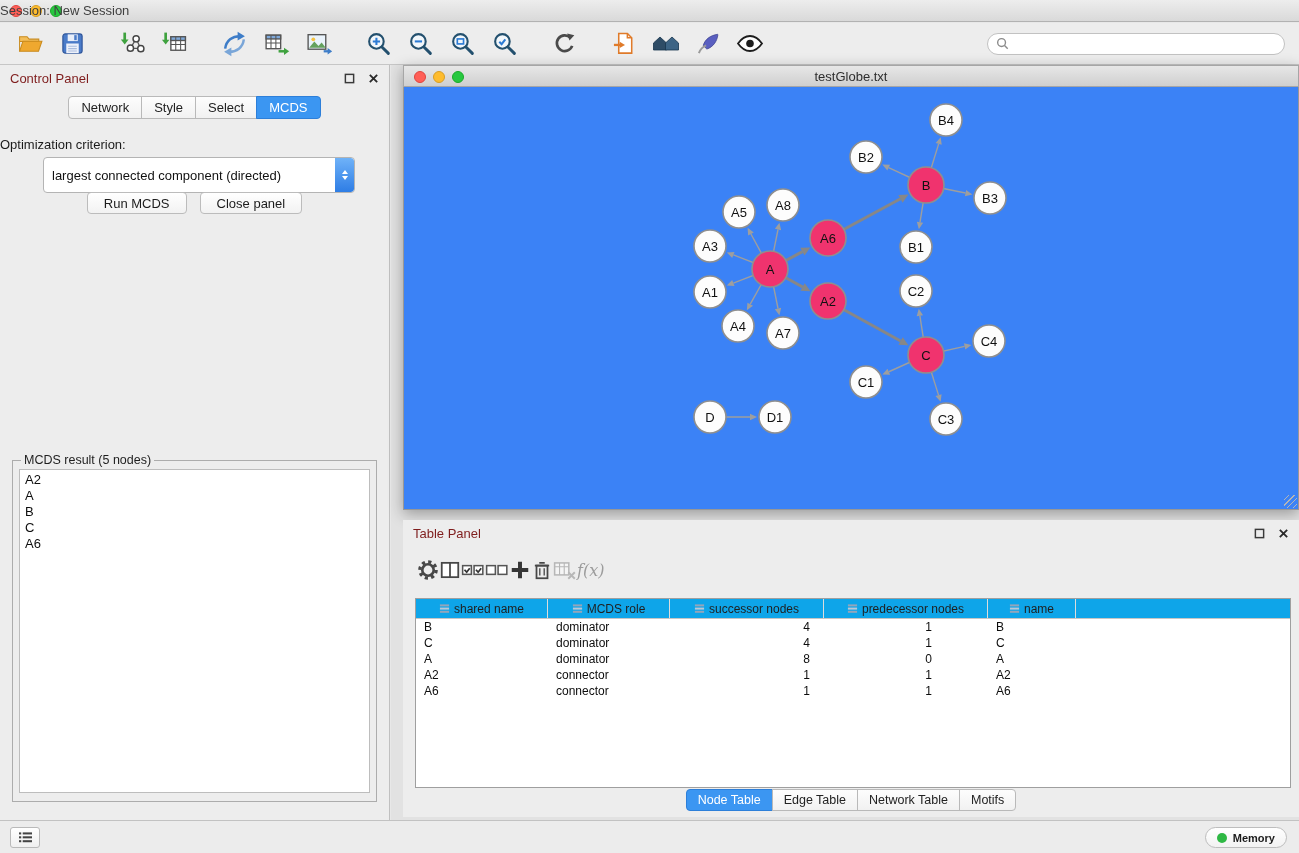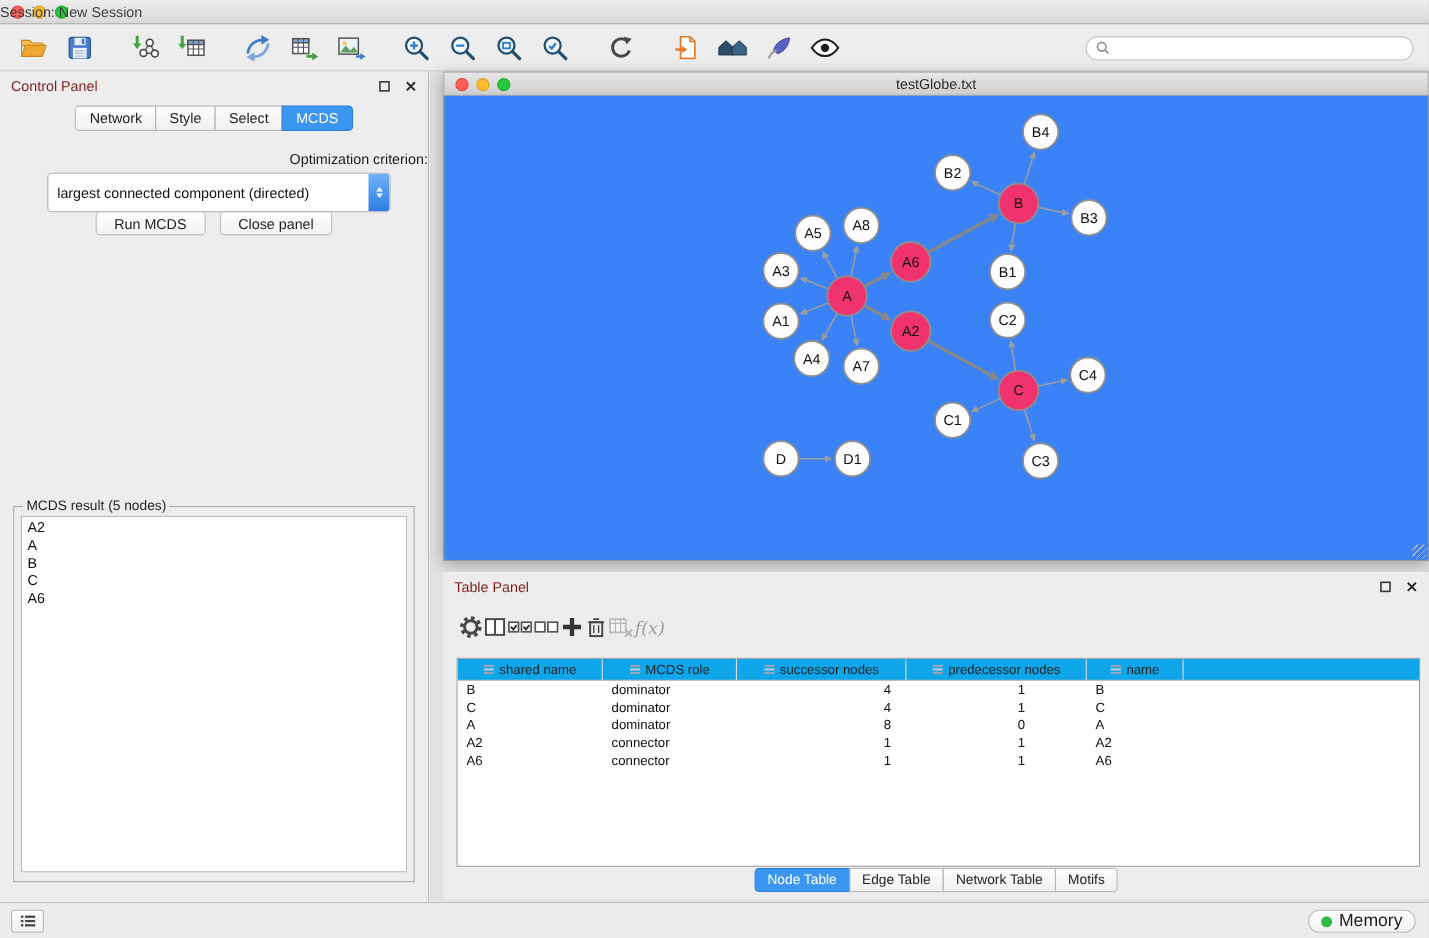--- a/index.html
+++ b/index.html
@@ -30,21 +30,21 @@
   .winbtns{position:absolute;top:7px;right:9px;display:flex;gap:11px;align-items:center;}
   .winbtn{background:none;border:none;display:flex;align-items:center;justify-content:center;width:13px;height:13px;padding:0;}
 
   .seg{display:flex;justify-content:center;}
   .seg-tab{font-size:13px;color:#222;background:linear-gradient(#fdfdfd,#f1f1f1);border:1px solid #b9b9b9;padding:3px 12px;margin-left:-1px;cursor:default;}
   .seg-tab:first-child{border-radius:4px 0 0 4px;margin-left:0;}
   .seg-tab:last-child{border-radius:0 4px 4px 0;}
   .seg-tab.selected{background:var(--accent_blue,#3b96f2);border-color:#2d7fd9;color:#fff;}
   .cp-tabs{position:absolute;top:31px;left:0;right:0;}
 
-  .cp-optlabel{position:absolute;top:72px;left:16px;right:0;text-align:right;font-size:13px;color:#1b1b1b;}
+  .cp-optlabel{position:absolute;top:72px;left:0;right:0;text-align:left;font-size:13px;color:#1b1b1b;}
   .cp-dropdown{position:absolute;top:92px;left:43px;width:312px;height:36px;background:#fff;border:1px solid #b4b4b4;border-radius:4px;display:flex;align-items:center;overflow:hidden;}
   .cp-dropdown .val{flex:1;font-size:13px;padding-left:8px;color:#111;white-space:nowrap;}
   .dd-stepper{width:19px;align-self:stretch;background:linear-gradient(#6fb2f8,#2e7de5);border-radius:0 3px 3px 0;display:flex;flex-direction:column;align-items:center;justify-content:center;gap:2px;}
   .dd-up{width:0;height:0;border-left:3.5px solid transparent;border-right:3.5px solid transparent;border-bottom:4px solid #fff;}
   .dd-down{width:0;height:0;border-left:3.5px solid transparent;border-right:3.5px solid transparent;border-top:4px solid #fff;}
 
   .cp-buttons{position:absolute;top:127px;left:0;right:0;display:flex;justify-content:center;gap:13px;}
   .mac-btn{font-family:inherit;font-size:13px;color:#1c1c1c;background:linear-gradient(#ffffff,#f2f2f2);border:1px solid #bcbcbc;border-radius:4px;height:22px;padding:0 16px;}
 
   .cp-fieldset{position:absolute;top:388px;left:12px;right:12px;bottom:18px;border:1px solid #acacac;display:flex;flex-direction:column;padding:2px 6px 8px;}
@@ -86,21 +86,21 @@
   .tcell.num{justify-content:flex-end;padding-left:0;}
   .tcell.col2.num{padding-right:14px;}
   .tcell.col3.num{padding-right:56px;}
 
   .tp-tabs{position:absolute;bottom:6px;left:0;right:0;}
   .tp-tabs .seg-tab{font-size:12.5px;padding:3px 11px;}
 
   
   .statusbar{position:absolute;left:0;bottom:0;right:0;height:33px;background:#ececec;border-top:1px solid #c2c2c2;}
   .sb-left-btn{position:absolute;left:10px;top:6px;width:30px;height:21px;background:linear-gradient(#fff,#f0f0f0);border:1px solid #b9b9b9;border-radius:3px;display:flex;align-items:center;justify-content:center;}
-  .memory-btn{position:absolute;right:12px;top:6px;height:21px;border:1px solid #bdbdbd;border-radius:11px;background:linear-gradient(#fff,#f2f2f2);display:flex;align-items:center;gap:6px;padding:0 11px;font-size:16px;color:#1b1b1b;font-family:inherit;}
+  .memory-btn{position:absolute;right:12px;top:6px;height:21px;border:1px solid #bdbdbd;border-radius:11px;background:linear-gradient(#fff,#f2f2f2);display:flex;align-items:center;gap:6px;padding:0 11px;font-size:11px;color:#1b1b1b;font-family:inherit;font-weight:bold;}
   .dot{width:10px;height:10px;border-radius:50%;background:var(--memory_green,#2eb844);}
 </style>
 </head>
 <body>
 
 <div class="app">
 
   <div class="titlebar">
     <div class="tl-group">
       <div class="tl red"></div>

